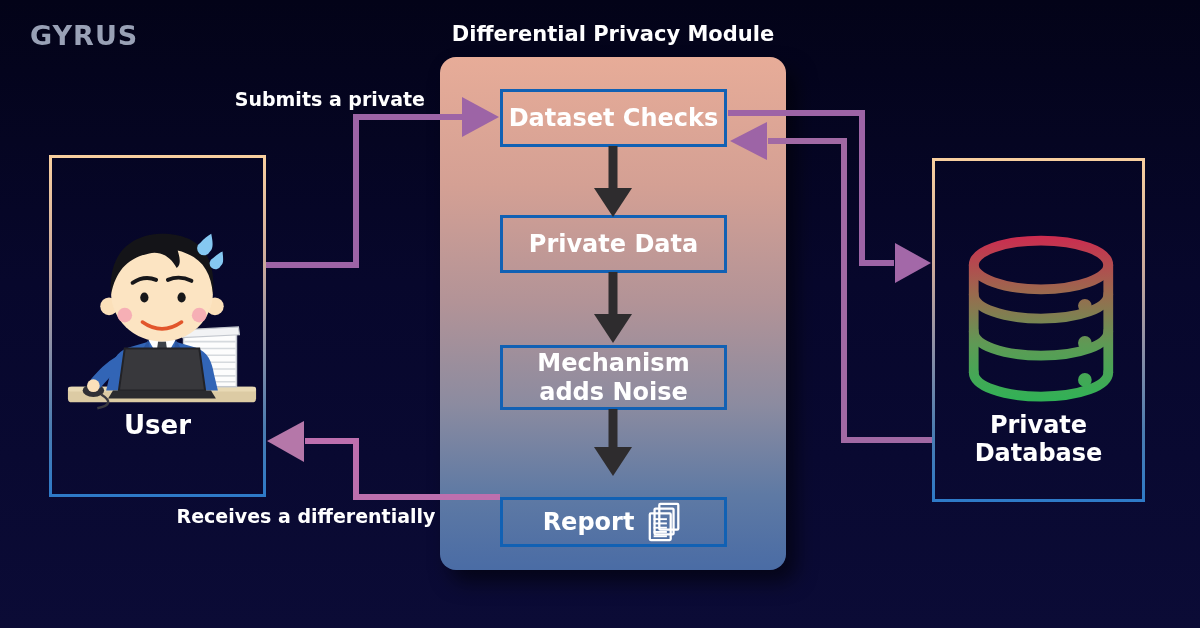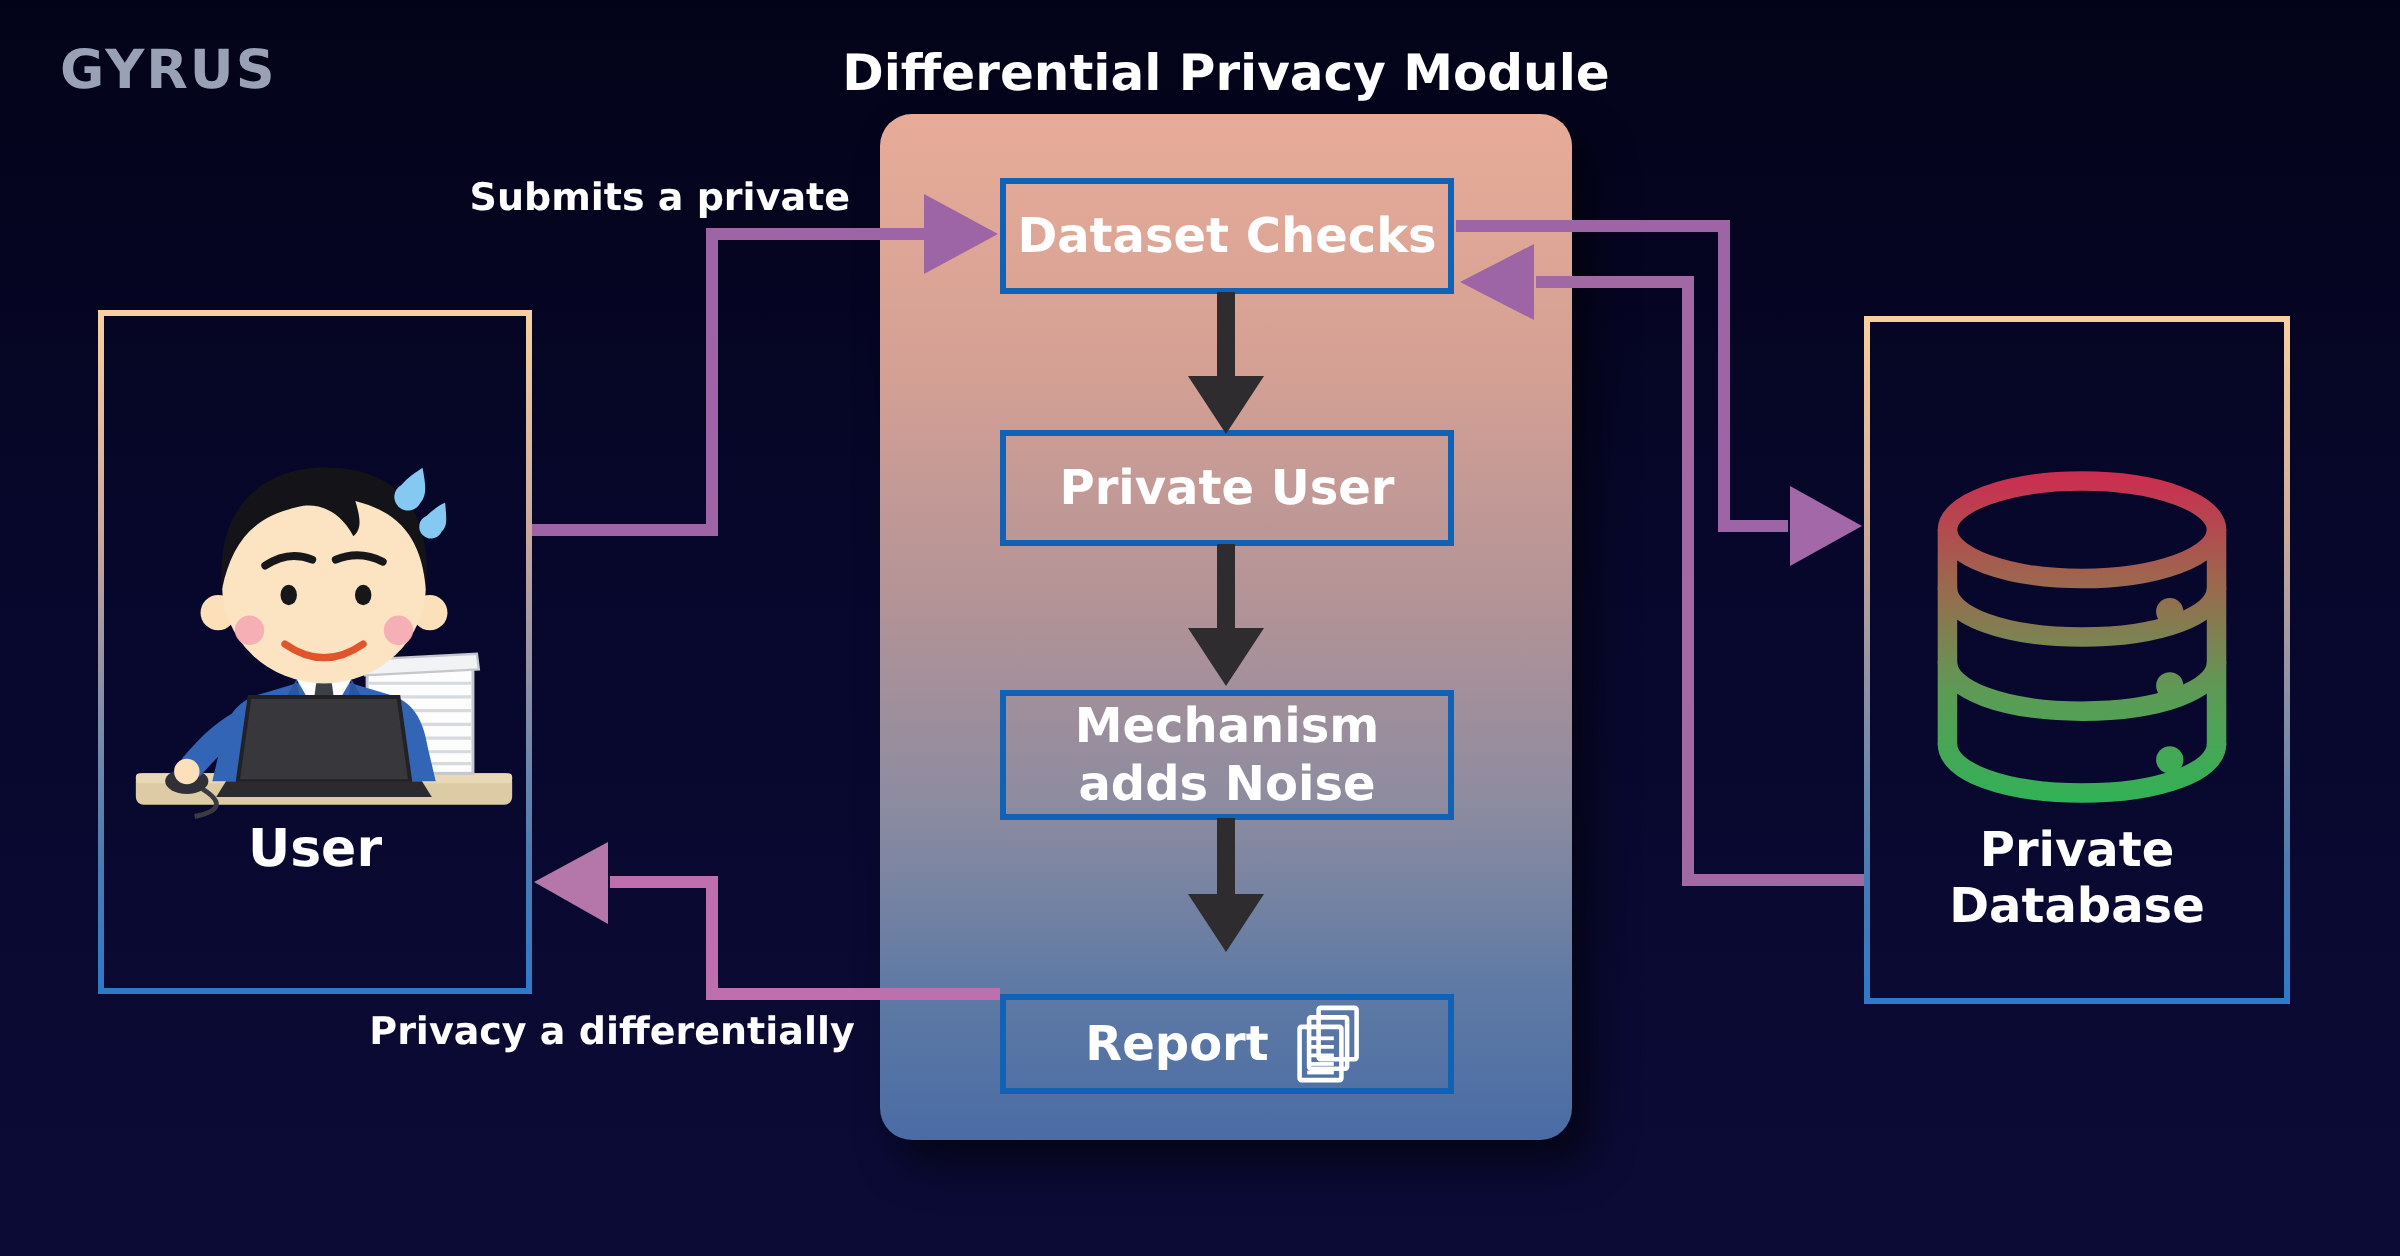--- a/index.html
+++ b/index.html
@@ -9,21 +9,21 @@
     background:linear-gradient(180deg,#030318 0%,#07072c 45%,#0b0b36 100%);
     font-family:"DejaVu Sans","Liberation Sans",sans-serif;
     color:#ffffff;
   }
   .abs { position:absolute; }
 
   
   .logo { left:30px; top:20px; font-size:27px; font-weight:700; color:#99a1b6; letter-spacing:1px; }
 
   
-  .title { left:413px; top:22px; width:400px; text-align:center; font-size:25px; font-weight:700; }
+  .title { left:413px; top:22px; width:400px; text-align:center; font-size:21px; font-weight:700; }
 
   
   .panel {
     left:440px; top:57px; width:346px; height:513px; border-radius:16px;
     background:linear-gradient(180deg,#e7ac98 0%,#d4a094 25%,#b29397 48%,#8b8ba0 68%,#5f7aa4 85%,#4a6ca5 100%);
     box-shadow:10px 12px 20px rgba(0,0,0,0.55);
   }
   .step {
     position:absolute; left:60px; width:227px;
     border:3px solid #1161b4; background:transparent;
@@ -162,21 +162,21 @@
       </g>
     </svg>
     <div class="actor-label db-label">Private Database</div>
   </div>
 
   <div class="abs panel">
     <div class="step step1">
       <span>Dataset Checks</span>
     </div>
     <div class="step step2">
-      <span>Private User</span>
+      <span>Private Data</span>
     </div>
     <div class="step step3">
       <span>Mechanism adds Noise</span>
     </div>
     <div class="step step4">
       <span>Report</span>
       <svg width="38" height="40" viewBox="0 0 40 42">
         <g fill="none" stroke="#ffffff" stroke-width="2.4">
           <rect x="14" y="2" width="20" height="27" rx="1"></rect>
           <rect x="9" y="7" width="20" height="27" rx="1"></rect>
@@ -188,21 +188,21 @@
             <line x1="8" y1="31.5" x2="22" y2="31.5"></line>
             <line x1="8" y1="36" x2="22" y2="36"></line>
           </g>
         </g>
       </svg>
     </div>
   </div>
 
   <div class="abs submit-text">Submits a private</div>
   <div class="abs receive-text">
-    <div>Privacy a differentially</div>
+    <div>Receives a differentially</div>
   </div>
 
   <svg class="abs connectors" width="1200" height="628" viewBox="0 0 1200 628">
 
     <g fill="#2e2c2e">
       <rect x="608.5" y="146" width="9" height="43"></rect>
       <polygon points="594,188 632,188 613,217"></polygon>
       <rect x="608.5" y="272" width="9" height="43"></rect>
       <polygon points="594,314 632,314 613,343"></polygon>
       <rect x="608.5" y="409" width="9" height="40"></rect>

